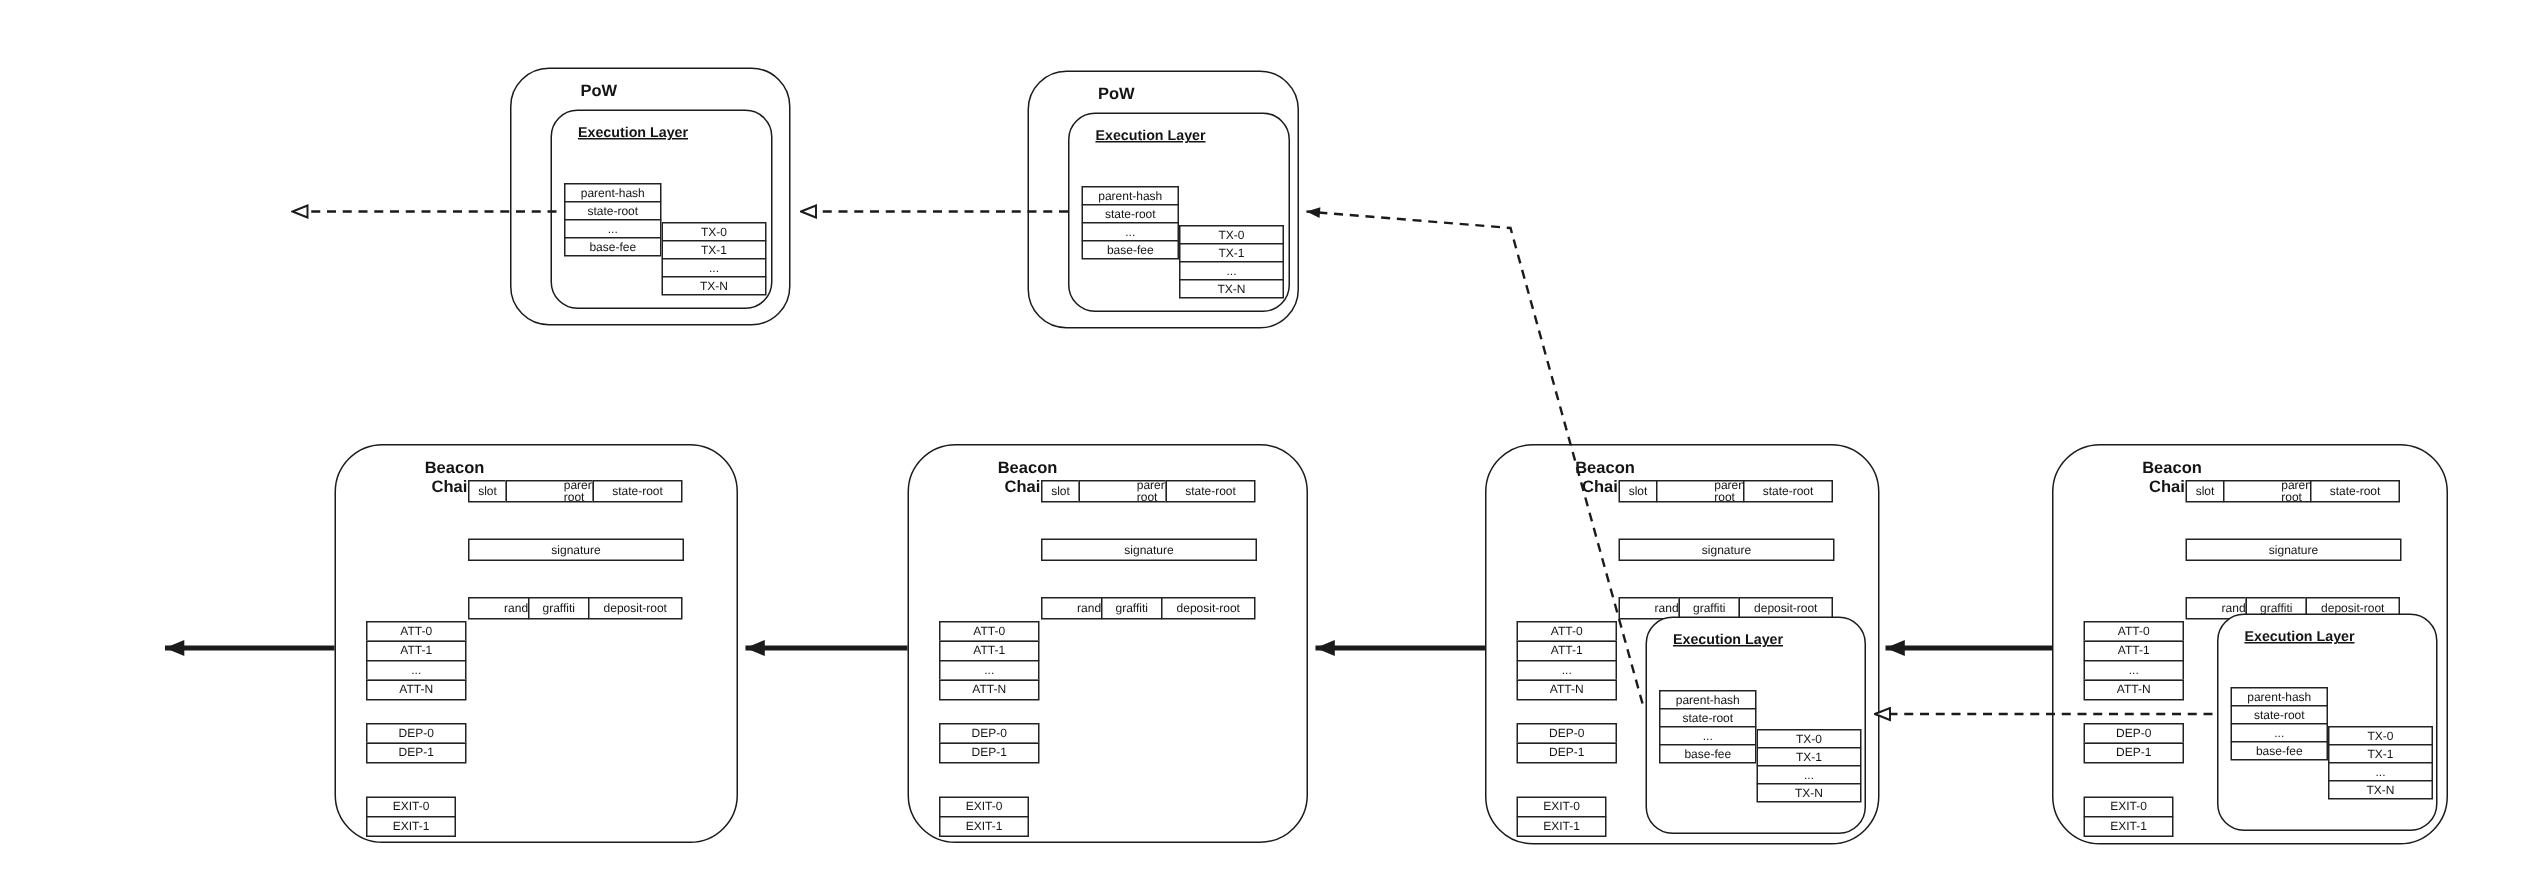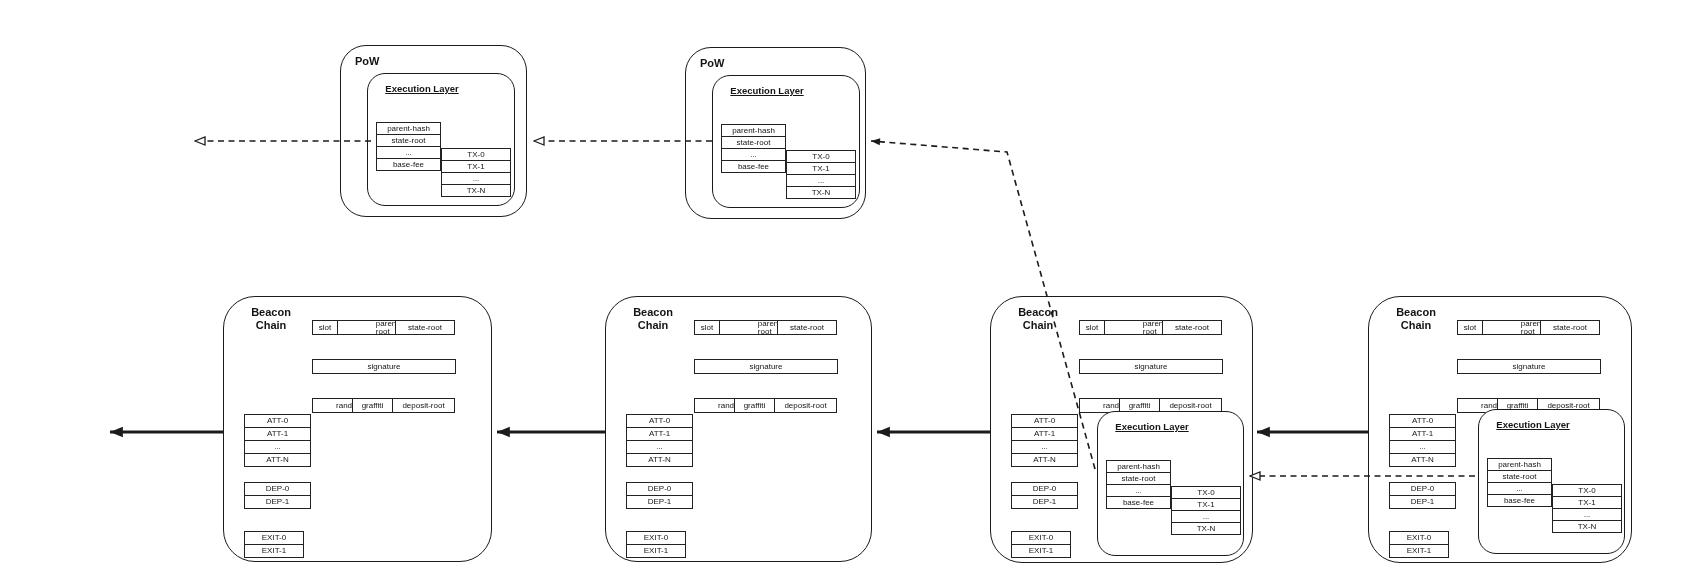--- a/index.html
+++ b/index.html
@@ -8,21 +8,21 @@
     font-family:"Liberation Sans", sans-serif; color:#141414; overflow:hidden;
   }
   .block {
     position:absolute; background:#ffffff; border:1.6px solid #1b1b1b;
     box-sizing:border-box;
   }
   .pow  { border-radius:26px; }
   .beacon { border-radius:32px; }
   .block-title {
     position:absolute; font-weight:bold; font-size:11px; line-height:13px;
-    text-align:center; white-space:pre-line;
+    text-align:center; white-space:pre-line;margin-left:32px;
   }
   .pow .block-title { left:14px; top:9px; text-align:left; }
   .beacon .block-title { left:18px; top:9px; width:58px; }
   .el {
     position:absolute; background:#ffffff; border:1.6px solid #1b1b1b;
     border-radius:18px; box-sizing:border-box;
   }
   .pow .el { left:26px; top:27px; width:148px; height:133px; }
   .el-title {
     position:absolute; left:4px; top:9px; width:100px; text-align:center;

